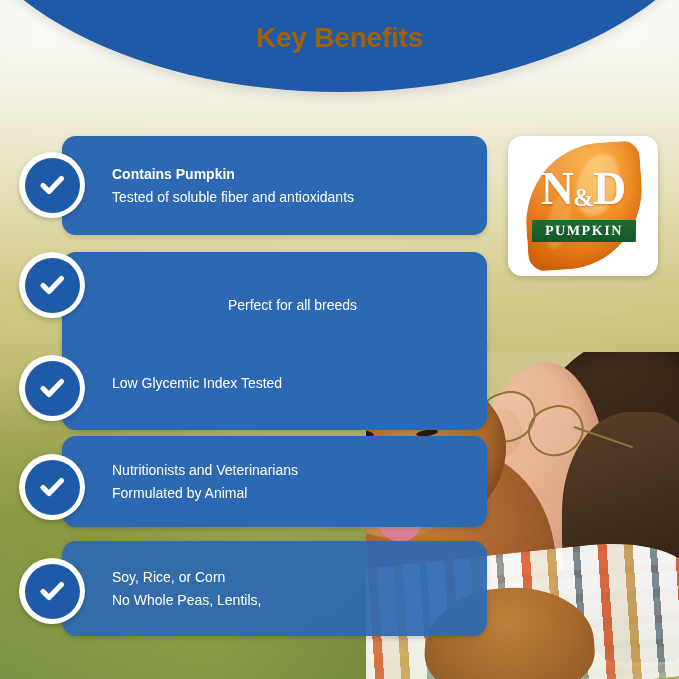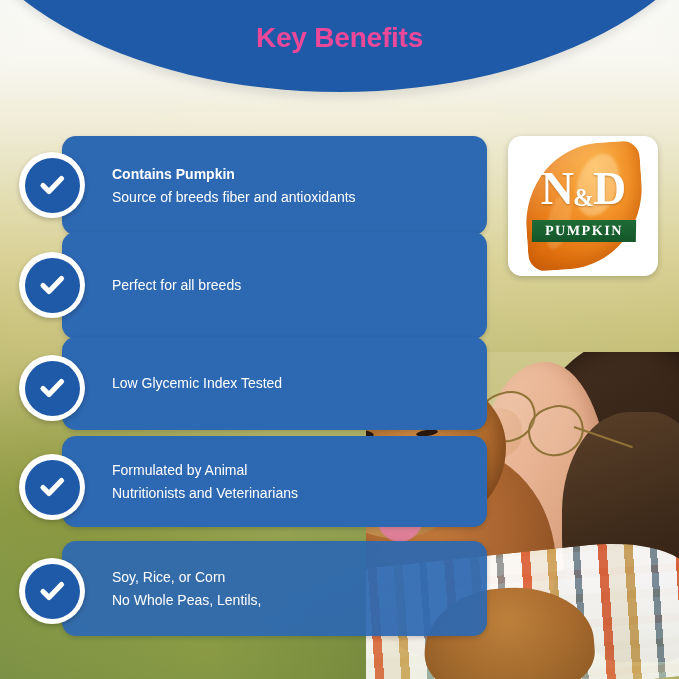--- a/index.html
+++ b/index.html
@@ -229,21 +229,21 @@
     width: 116%;
     height: 228px;
     background: #1f5aa8;
     border-radius: 0 0 50% 50% / 0 0 100% 100%;
   }
   .banner-title {
     position: absolute;
     left: 0; right: 0;
     top: 22px;
     text-align: center;
-    color: #ec4899;
+    color: #a16207;
     font-size: 28px;
     font-weight: bold;
     letter-spacing: -0.2px;
   }
 
   
   .cards {
     position: absolute;
     left: 0; top: 0;
   }
@@ -385,32 +385,32 @@
 
   <div class="banner-shadow"></div>
   <div class="banner"></div>
   <div class="banner-title">Key Benefits</div>
 
   <div class="cards">
 
     <div class="card" style="top:136px; height:99px;">
       <div class="card-text">
         <div class="line-bold">Contains Pumpkin</div>
-        <div>Source of breeds fiber and antioxidants</div>
+        <div>Tested of soluble fiber and antioxidants</div>
       </div>
     </div>
     <div class="check" style="top:152px;">
       <div class="disc">
         <svg width="32" height="32" viewBox="0 0 32 32" aria-hidden="true">
           <path d="M7 16.5 L13 22.5 L25.5 9.5" fill="none" stroke="#ffffff" stroke-width="5.2" stroke-linecap="round" stroke-linejoin="round"></path>
         </svg>
       </div>
     </div>
 
-    <div class="card" style="top:232px; height:107px;">
+    <div class="card" style="top:252px; height:107px;justify-content:center;">
       <div class="card-text">
         <div>Perfect for all breeds</div>
       </div>
     </div>
     <div class="check" style="top:252px;">
       <div class="disc">
         <svg width="32" height="32" viewBox="0 0 32 32" aria-hidden="true">
           <path d="M7 16.5 L13 22.5 L25.5 9.5" fill="none" stroke="#ffffff" stroke-width="5.2" stroke-linecap="round" stroke-linejoin="round"></path>
         </svg>
       </div>
@@ -424,22 +424,22 @@
     <div class="check" style="top:355px;">
       <div class="disc">
         <svg width="32" height="32" viewBox="0 0 32 32" aria-hidden="true">
           <path d="M7 16.5 L13 22.5 L25.5 9.5" fill="none" stroke="#ffffff" stroke-width="5.2" stroke-linecap="round" stroke-linejoin="round"></path>
         </svg>
       </div>
     </div>
 
     <div class="card" style="top:436px; height:91px;">
       <div class="card-text">
+        <div>Nutritionists and Veterinarians</div>
         <div>Formulated by Animal</div>
-        <div>Nutritionists and Veterinarians</div>
       </div>
     </div>
     <div class="check" style="top:454px;">
       <div class="disc">
         <svg width="32" height="32" viewBox="0 0 32 32" aria-hidden="true">
           <path d="M7 16.5 L13 22.5 L25.5 9.5" fill="none" stroke="#ffffff" stroke-width="5.2" stroke-linecap="round" stroke-linejoin="round"></path>
         </svg>
       </div>
     </div>
 

